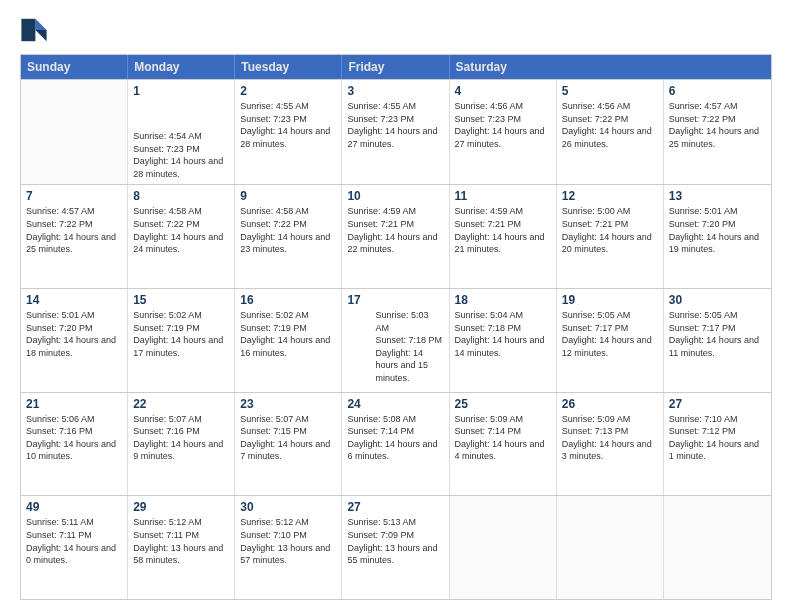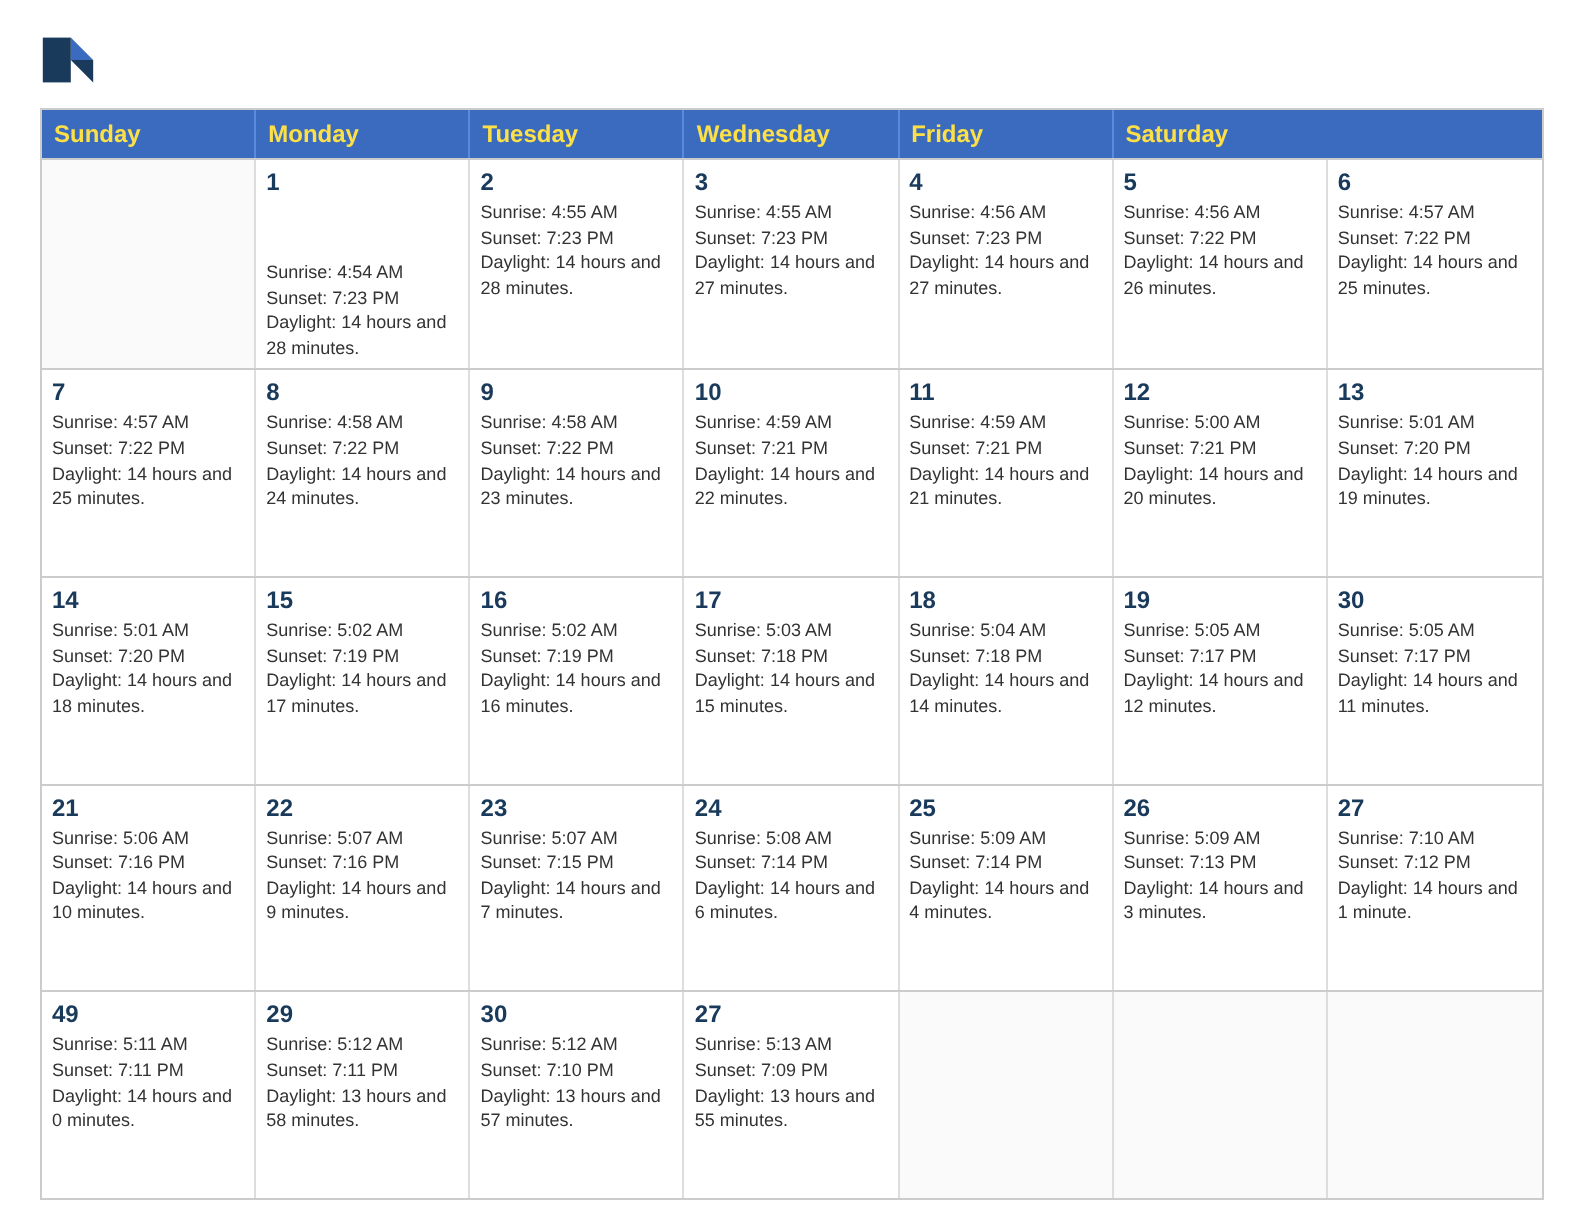--- a/index.html
+++ b/index.html
@@ -56,21 +56,21 @@
       display: flex;
       flex-direction: column;
       border: 1px solid #ccc;
     }
     .cal-header-row {
       display: grid;
       grid-template-columns: repeat(7, 1fr);
       background: #3a6bbf;
     }
     .cal-header-cell {
-      color: #fde047;
+      color: #e5e5e5;
       font-size: 12px;
       font-weight: bold;
       padding: 5px 6px;
       border-right: 1px solid #5a8ae0;
       text-align: left;
     }
     .cal-header-cell:last-child { border-right: none; }
     .cal-body {
       flex: 1;
       display: flex;
@@ -126,21 +126,20 @@
       <div class="main-title"></div>
       <div class="subtitle"></div>
     </div>
   </div>
 
   <div class="calendar">
     <div class="cal-header-row">
     <div class="cal-header-cell">Sunday</div>
         <div class="cal-header-cell">Monday</div>
         <div class="cal-header-cell">Tuesday</div>
-        <div class="cal-header-cell">Wednesday</div>
         <div class="cal-header-cell">Friday</div>
         <div class="cal-header-cell">Saturday</div>
       </div>
     <div class="cal-body">
     <div class="cal-week">
           <div class="cal-cell empty"></div>
           <div class="cal-cell">
             <div class="day-num">1</div>
             <div class="cell-text" style="white-space: pre-line; margin-top: 30px;">Sunrise: 4:54 AM
 Sunset: 7:23 PM
@@ -235,21 +234,21 @@
 Daylight: 14 hours and 17 minutes.</div>
           </div>
           <div class="cal-cell">
             <div class="day-num">16</div>
             <div class="cell-text" style="white-space: pre-line;">Sunrise: 5:02 AM
 Sunset: 7:19 PM
 Daylight: 14 hours and 16 minutes.</div>
           </div>
           <div class="cal-cell">
             <div class="day-num">17</div>
-            <div class="cell-text" style="white-space: pre-line;">Sunrise: 5:03 AM
+            <div class="cell-text" style="white-space: pre-line; margin-left: 28px;">Sunrise: 5:03 AM
 Sunset: 7:18 PM
 Daylight: 14 hours and 15 minutes.</div>
           </div>
           <div class="cal-cell">
             <div class="day-num">18</div>
             <div class="cell-text" style="white-space: pre-line;">Sunrise: 5:04 AM
 Sunset: 7:18 PM
 Daylight: 14 hours and 14 minutes.</div>
           </div>
           <div class="cal-cell">

